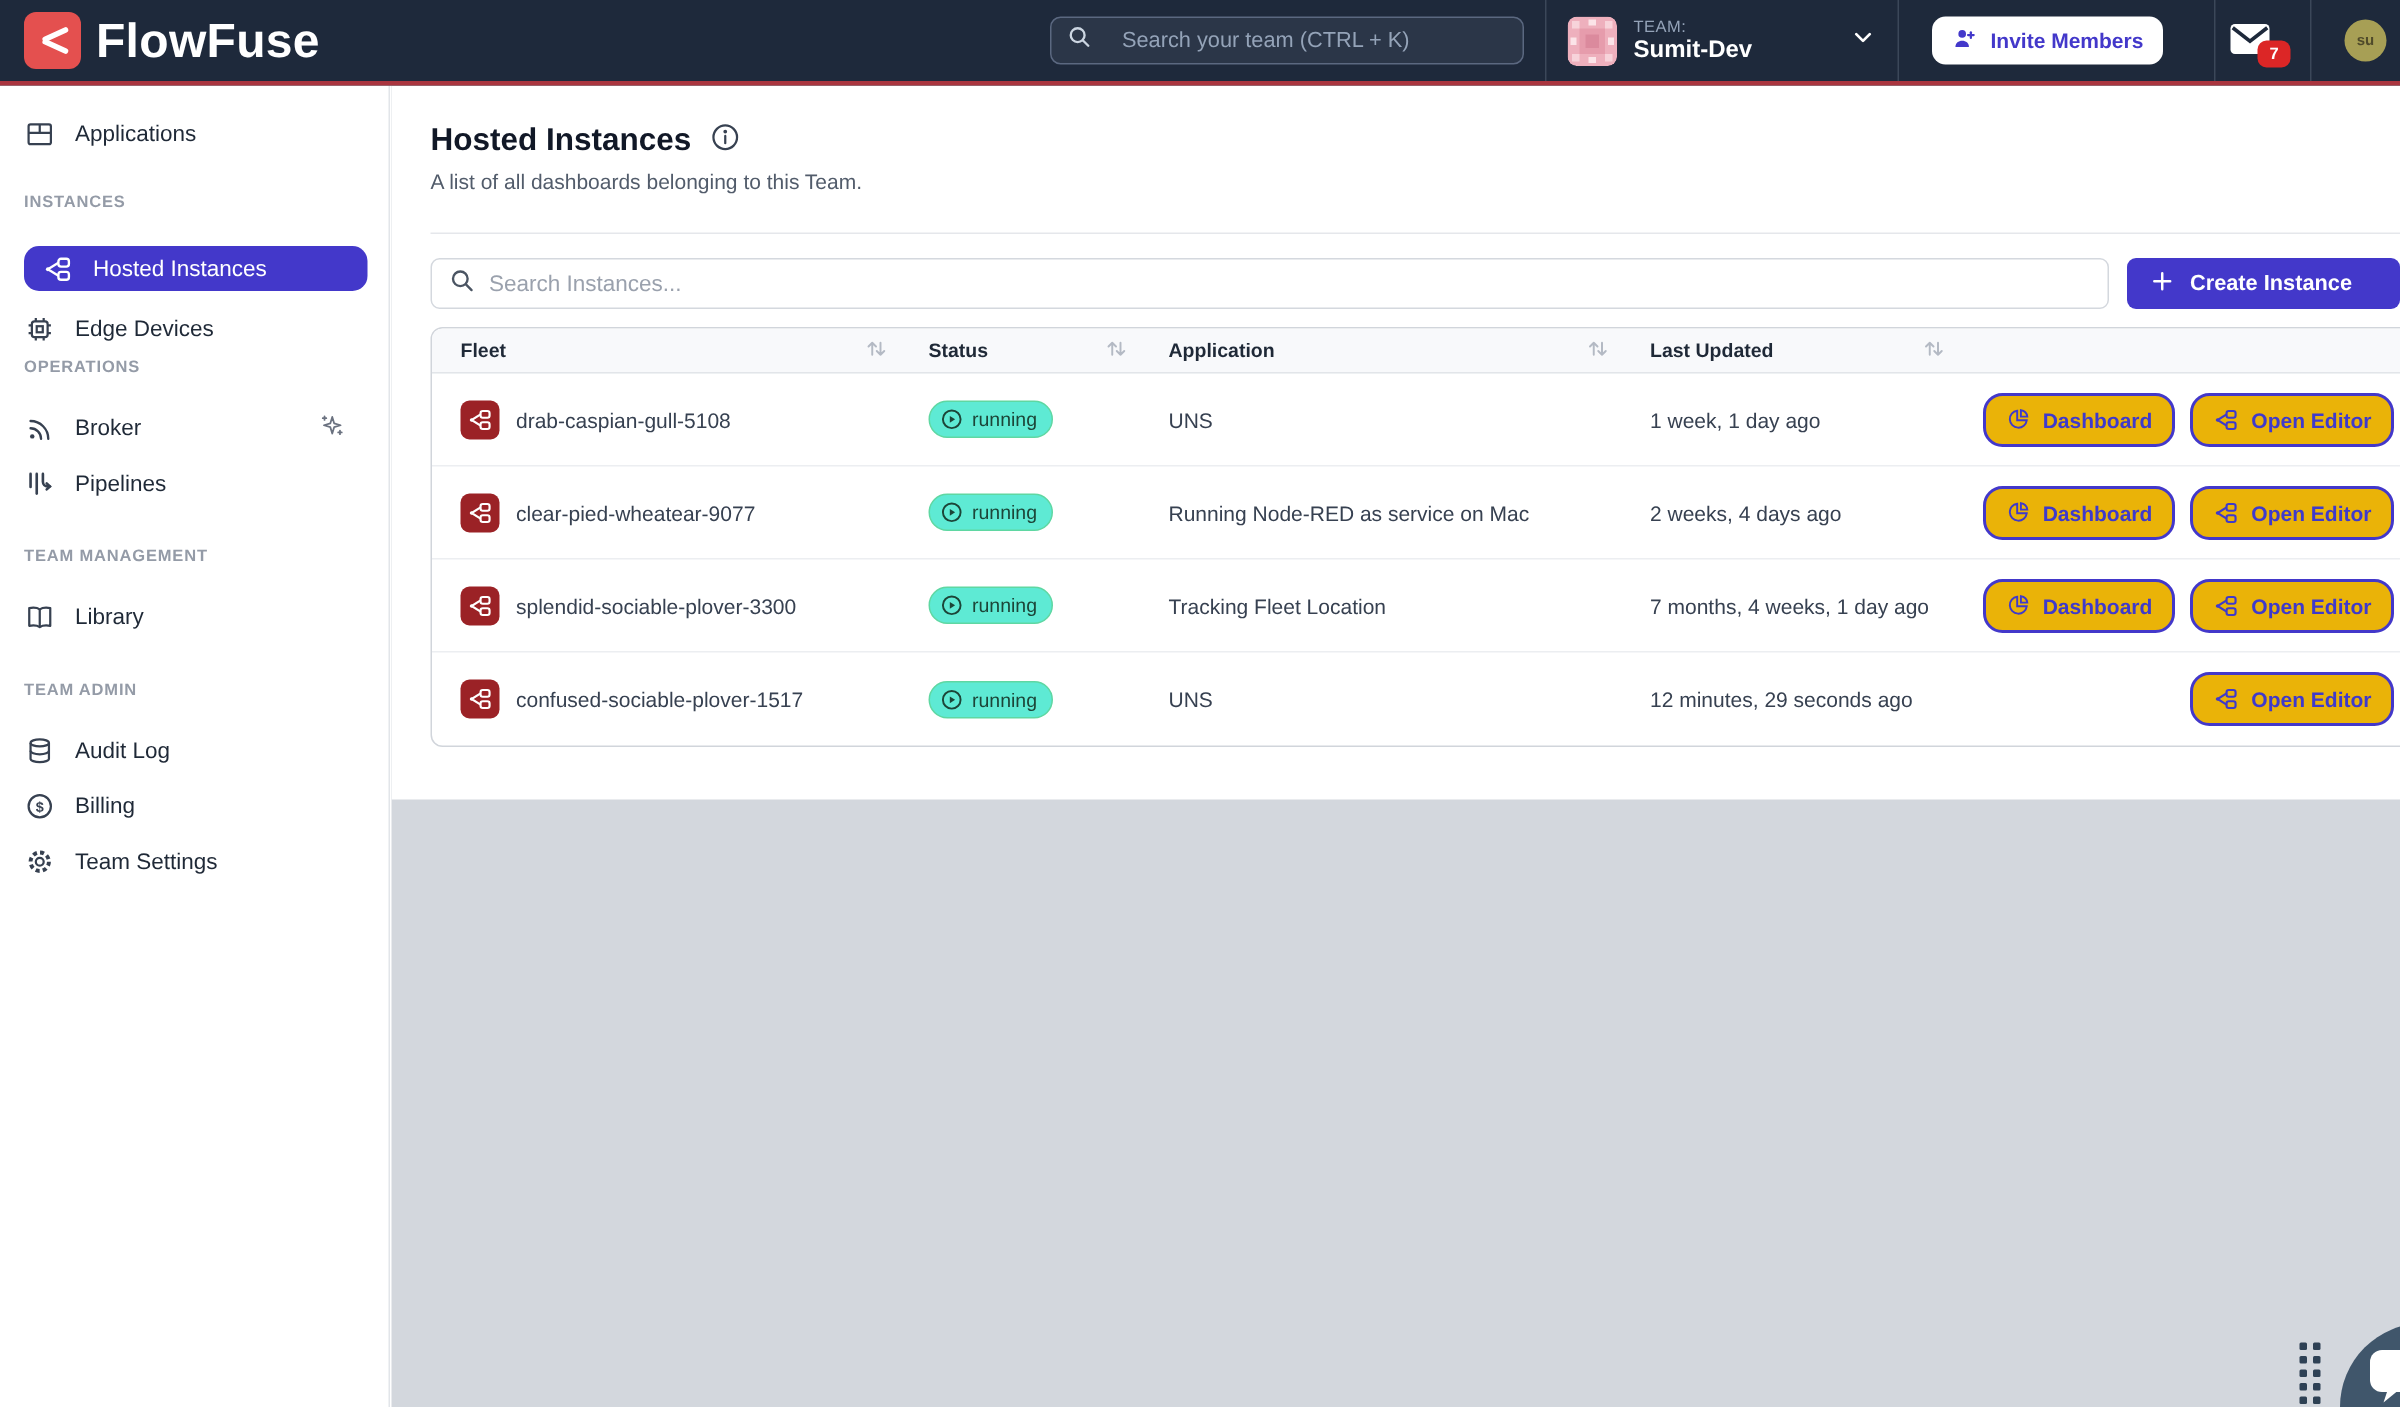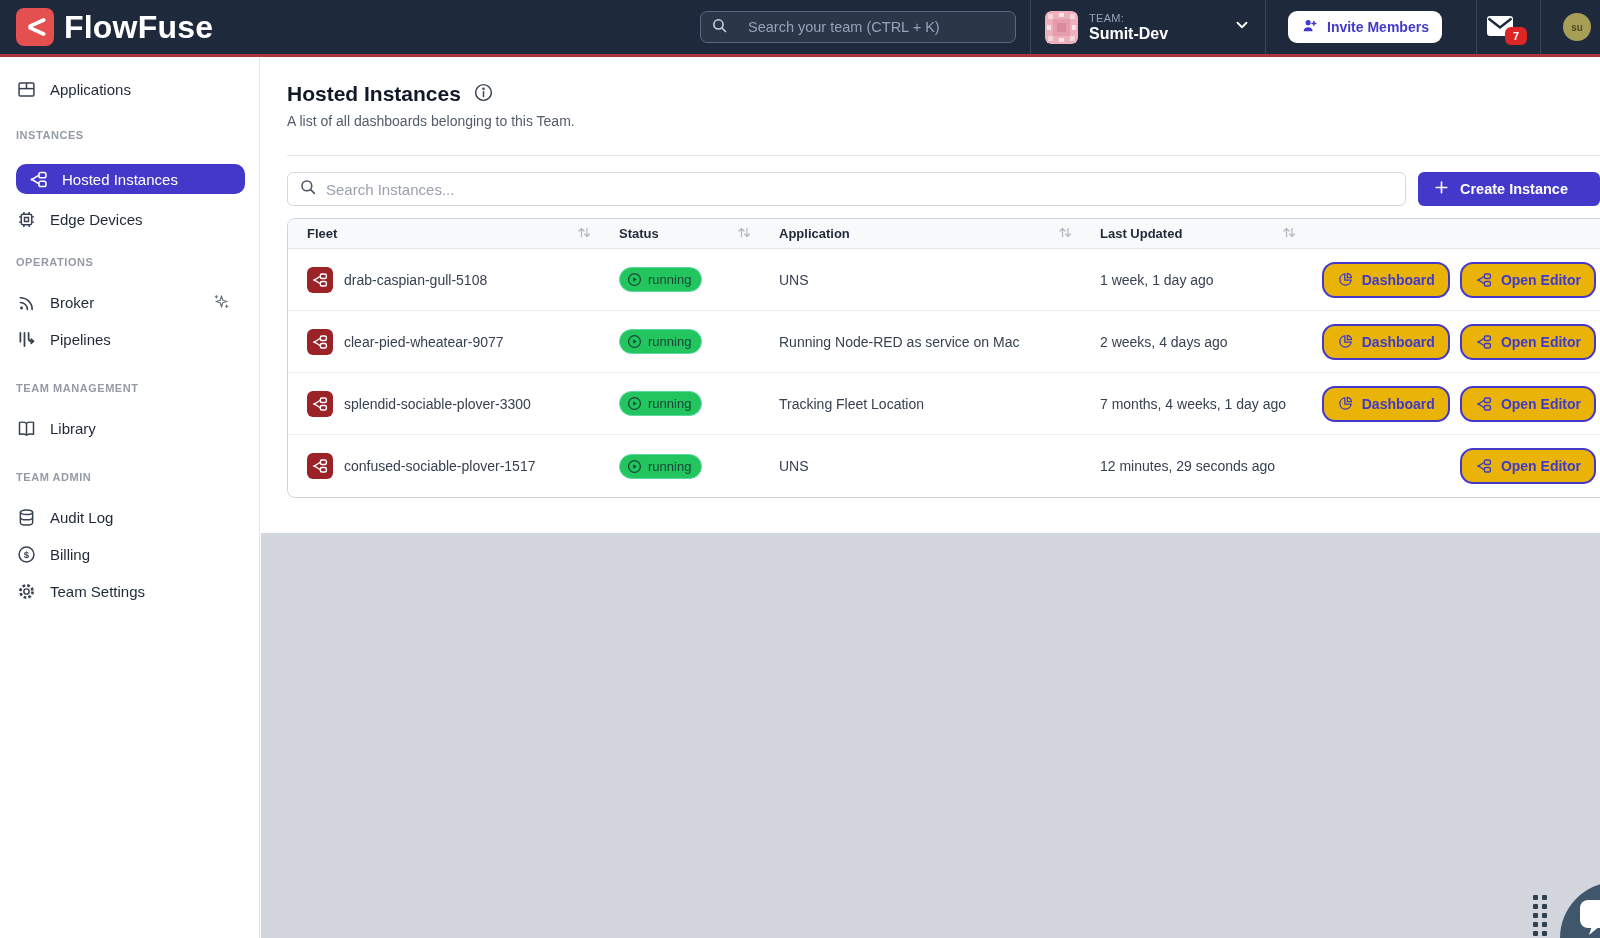--- a/index.html
+++ b/index.html
@@ -25,21 +25,21 @@
   .mail-btn { position:absolute; left:1486px; top:14px; width:28px; height:26px; cursor:pointer; }
   .mail-badge { position:absolute; left:1505px; top:27px; min-width:22px; height:18px; background:#dc2626; border-radius:6px; color:#fff; font-size:11px; font-weight:700; display:flex; align-items:center; justify-content:center; padding:0 4px; }
   .user-avatar { position:absolute; left:1563px; top:13px; width:28px; height:28px; border-radius:50%; background:#a79f55; color:#4f4a2a; font-size:10px; font-weight:600; display:flex; align-items:center; justify-content:center; cursor:pointer; }
 
   
   .sidebar { position:absolute; left:0; top:57px; width:260px; height:881px; background:#fff; border-right:1px solid #e2e5e9; padding-top:14px; z-index:5; }
   .side-item { display:flex; align-items:center; gap:13px; height:37px; padding:0 16px; font-size:15px; color:#1f2937; cursor:pointer; }
   .side-item .spark { margin-left:auto; margin-right:12px; }
   .side-section { font-size:11px; font-weight:700; color:#949ba7; letter-spacing:.05em; padding:0 16px; height:14px; display:flex; align-items:center; }
   .side-active { display:flex; align-items:center; gap:13px; height:30px; margin:0 14px 0 16px; padding:0 12px; background:#4338ca; border-radius:10px; color:#fff; font-size:15px; font-weight:500; cursor:pointer; }
-  .mt20{margin-top:20px;} .mt22{margin-top:22px;} .mt23{margin-top:23px;} .mt17{margin-top:17px;} .mt15{margin-top:15px;} .mt7{margin-top:7px;}
+  .mt20{margin-top:20px;} .mt22{margin-top:22px;} .mt23{margin-top:23px;} .mt17{} .mt15{margin-top:15px;} .mt7{margin-top:7px;}
 
   
   .main { position:absolute; left:261px; top:57px; width:1339px; height:881px; background:#d3d7dd; overflow:hidden; }
   .content-white { background:#fff; padding:24px 0 35px 26px; }
   .title-row { display:flex; align-items:center; gap:12px; height:26px; }
   .page-title { font-size:21px; font-weight:700; color:#111827; }
   .subtitle { margin-top:6px; font-size:14px; color:#525c6b; height:17px; }
   .h-divider { margin-top:25px; height:1px; background:#e5e7eb; margin-right:0; }
   .toolbar { margin-top:16px; display:flex; align-items:center; gap:12px; height:34px; }
   .inst-search { width:1141px; height:34px; background:#fff; border:1px solid #d4d8de; border-radius:6px; display:flex; align-items:center; gap:9px; padding:0 11px; }
@@ -50,21 +50,21 @@
   .table { margin-top:12px; width:1330px; border:1px solid #d1d5db; border-radius:8px; background:#fff; overflow:hidden; }
   .t-head { display:flex; height:30px; background:#f8f9fb; border-bottom:1px solid #e2e5e9; align-items:center; }
   .t-row { display:flex; height:62px; align-items:center; border-bottom:1px solid #eceef1; cursor:pointer; }
   .t-row:last-child { border-bottom:none; }
   .c-name{width:331px;} .c-status{width:160px;} .c-app{width:321px;} .c-upd{width:210px;} .c-act{flex:1;}
   .th { display:flex; align-items:center; font-size:13px; font-weight:700; color:#1f2937; cursor:pointer; }
   .th .sort { margin-left:auto; margin-right:28px; }
   .th.c-name { padding-left:19px; }
   .cell-name { display:flex; align-items:center; gap:11px; padding-left:19px; font-size:14px; color:#374151; }
   .nr-box { width:26px; height:26px; background:#9b2226; border-radius:6px; display:flex; align-items:center; justify-content:center; flex:none; }
-  .pill { display:inline-flex; align-items:center; gap:6px; height:25px; padding:0 10px 0 7px; background:#22c55e; border:1px solid #5fd7a2; border-radius:999px; font-size:13px; color:#1c4538; }
+  .pill { display:inline-flex; align-items:center; gap:6px; height:25px; padding:0 10px 0 7px; background:#5eead4; border:1px solid #5fd7a2; border-radius:999px; font-size:13px; color:#1c4538; }
   .cell-text { font-size:14px; color:#374151; }
   .cell-act { display:flex; align-items:center; justify-content:flex-end; gap:10px; padding-right:20px; }
   .action-btn { height:36px; background:#eab308; border:2px solid #4338ca; border-radius:13px; color:#3f3acb; font-weight:700; font-size:14px; font-family:inherit; display:inline-flex; align-items:center; gap:8px; padding:0 13px; cursor:pointer; }
 
   
   .drag-dots { position:absolute; left:1533px; top:895px; display:grid; grid-template-columns:repeat(2,5px); grid-auto-rows:5px; gap:4px; z-index:30; cursor:grab; }
   .drag-dots span { background:#2e4154; border-radius:1px; }
   .chat-circle { position:absolute; left:1560px; top:882px; width:112px; height:112px; border-radius:50%; background:#40566b; z-index:30; cursor:pointer; display:flex; padding:16px 0 0 18px; }
 </style>
 </head>

